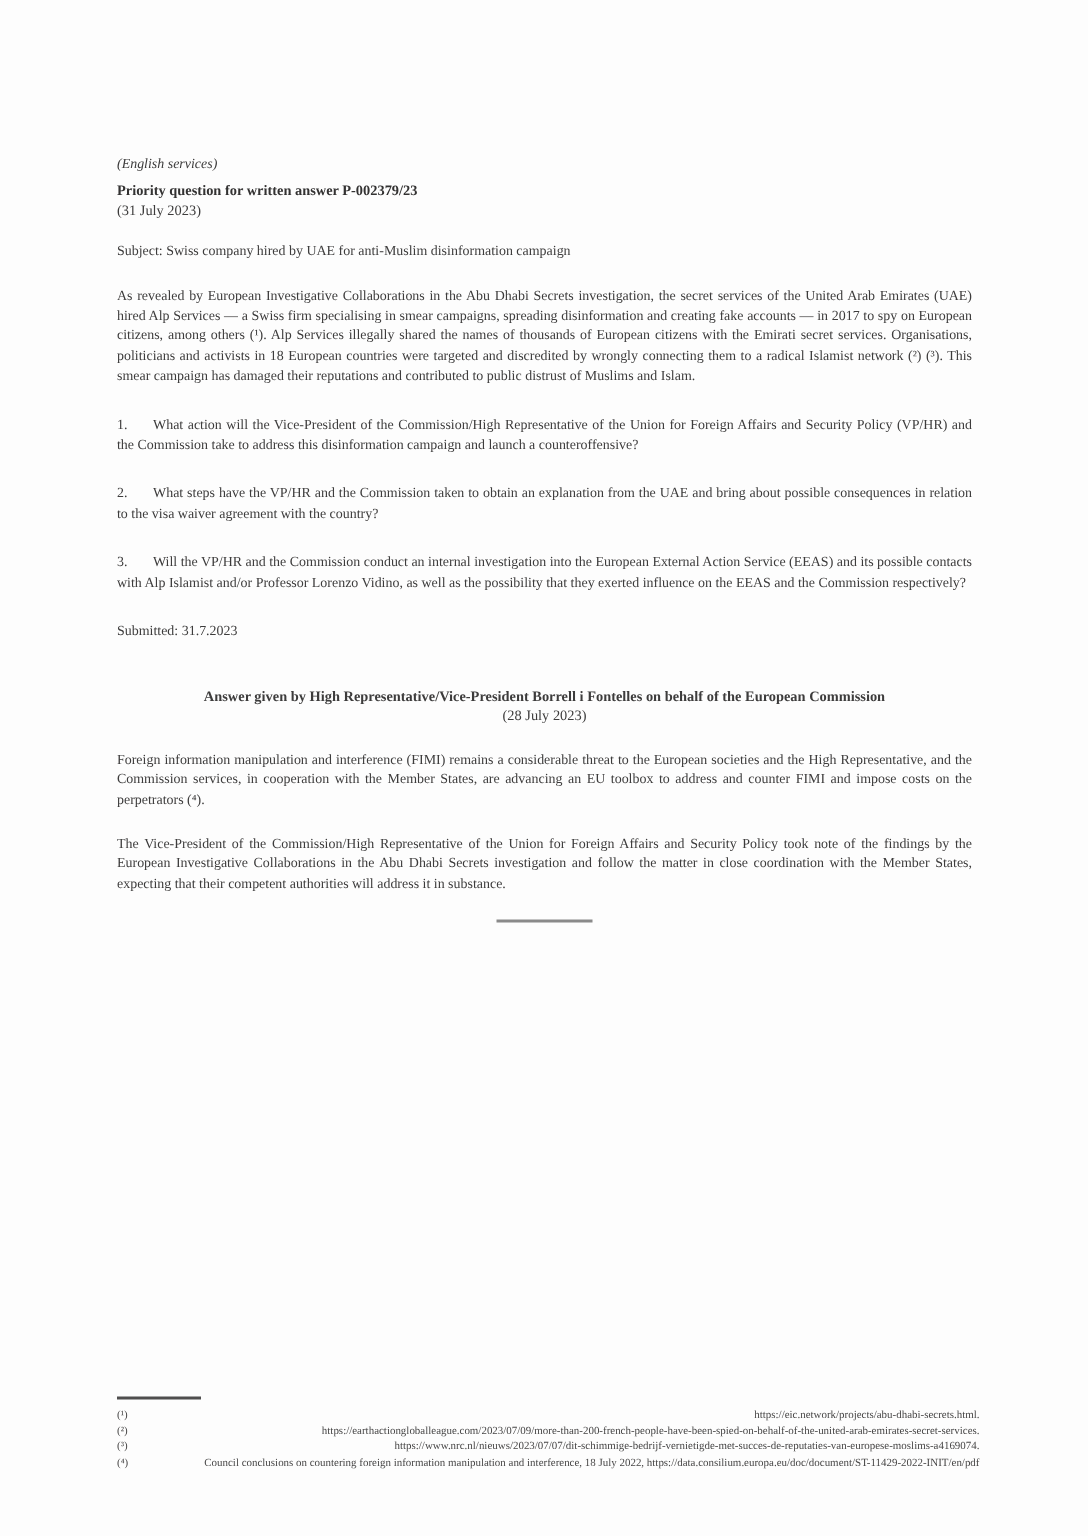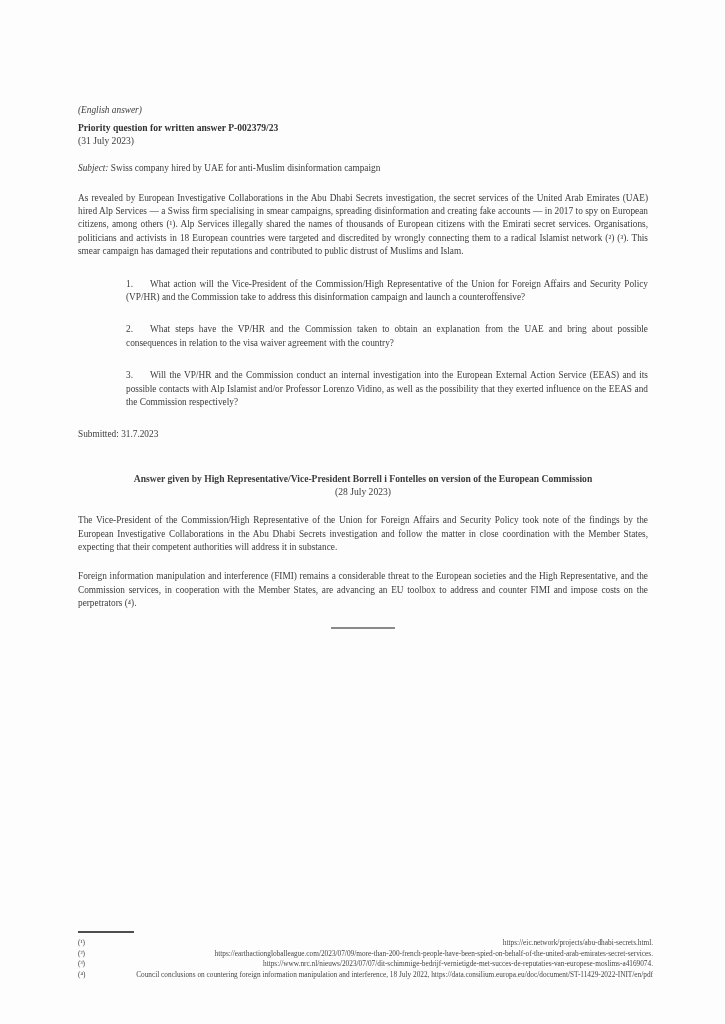--- a/index.html
+++ b/index.html
@@ -35,29 +35,29 @@
     color: #333232;
   }
   .title-bold { font-weight: bold; }
   .title-italic { color: #3d3c3c; }
   .subject-line {
     margin: 0;
     margin-top: 15px;
     font-size: 9.3px;
     line-height: 13.2px;
   }
-  .italic { font-style: italic; }
+  .italic { }
   p.body-par {
     margin: 0;
     margin-top: 16px;
     font-size: 9.3px;
     line-height: 13.4px;
     text-align: justify;
   }
-  p.q-par { margin-top: 19px; margin-left: 48px; }
+  p.q-par { margin-top: 19px; }
   .q-num {
     display: inline-block;
     min-width: 24px;
   }
   .submitted-line {
     margin: 0;
     margin-top: 19px;
     font-size: 9.3px;
     line-height: 13.2px;
   }
@@ -100,47 +100,47 @@
     text-align: right;
     word-break: break-word;
   }
 </style>
 </head>
 <body>
 
 <div class="page">
   <div class="content">
 
-    <div class="lang-note">(English answer)</div>
+    <div class="lang-note">(English services)</div>
 
     <div class="title-block">
       <div class="title-bold">Priority question for written answer P-002379/23</div>
       <div class="title-italic">(31 July 2023)</div>
     </div>
 
     <p class="subject-line"><span class="italic">Subject:</span> <span>Swiss company hired by UAE for anti-Muslim disinformation campaign</span></p>
 
     <p class="body-par">As revealed by European Investigative Collaborations in the Abu Dhabi Secrets investigation, the secret services of the United Arab Emirates (UAE) hired Alp Services — a Swiss firm specialising in smear campaigns, spreading disinformation and creating fake accounts — in 2017 to spy on European citizens, among others (¹). Alp Services illegally shared the names of thousands of European citizens with the Emirati secret services. Organisations, politicians and activists in 18 European countries were targeted and discredited by wrongly connecting them to a radical Islamist network (²) (³). This smear campaign has damaged their reputations and contributed to public distrust of Muslims and Islam.</p>
 
     <p class="body-par q-par"><span class="q-num">1.</span><span>What action will the Vice-President of the Commission/High Representative of the Union for Foreign Affairs and Security Policy (VP/HR) and the Commission take to address this disinformation campaign and launch a counteroffensive?</span></p>
 
     <p class="body-par q-par"><span class="q-num">2.</span><span>What steps have the VP/HR and the Commission taken to obtain an explanation from the UAE and bring about possible consequences in relation to the visa waiver agreement with the country?</span></p>
 
     <p class="body-par q-par"><span class="q-num">3.</span><span>Will the VP/HR and the Commission conduct an internal investigation into the European External Action Service (EEAS) and its possible contacts with Alp Islamist and/or Professor Lorenzo Vidino, as well as the possibility that they exerted influence on the EEAS and the Commission respectively?</span></p>
 
     <p class="submitted-line">Submitted: 31.7.2023</p>
 
     <div class="answer-block">
-      <div class="title-bold">Answer given by High Representative/Vice-President Borrell i Fontelles on version of the European Commission</div>
+      <div class="title-bold">Answer given by High Representative/Vice-President Borrell i Fontelles on behalf of the European Commission</div>
       <div class="title-italic">(28 July 2023)</div>
     </div>
 
+    <p class="body-par">Foreign information manipulation and interference (FIMI) remains a considerable threat to the European societies and the High Representative, and the Commission services, in cooperation with the Member States, are advancing an EU toolbox to address and counter FIMI and impose costs on the perpetrators (⁴).</p>
+
     <p class="body-par">The Vice-President of the Commission/High Representative of the Union for Foreign Affairs and Security Policy took note of the findings by the European Investigative Collaborations in the Abu Dhabi Secrets investigation and follow the matter in close coordination with the Member States, expecting that their competent authorities will address it in substance.</p>
-
-    <p class="body-par">Foreign information manipulation and interference (FIMI) remains a considerable threat to the European societies and the High Representative, and the Commission services, in cooperation with the Member States, are advancing an EU toolbox to address and counter FIMI and impose costs on the perpetrators (⁴).</p>
 
     <hr class="center-rule">
 
   </div>
 
   <div class="footnotes">
     <hr class="fn-rule">
     <div class="fn-row">
       <span class="fn-marker">(¹)</span>
       <span class="fn-text">https://eic.network/projects/abu-dhabi-secrets.html.</span>

